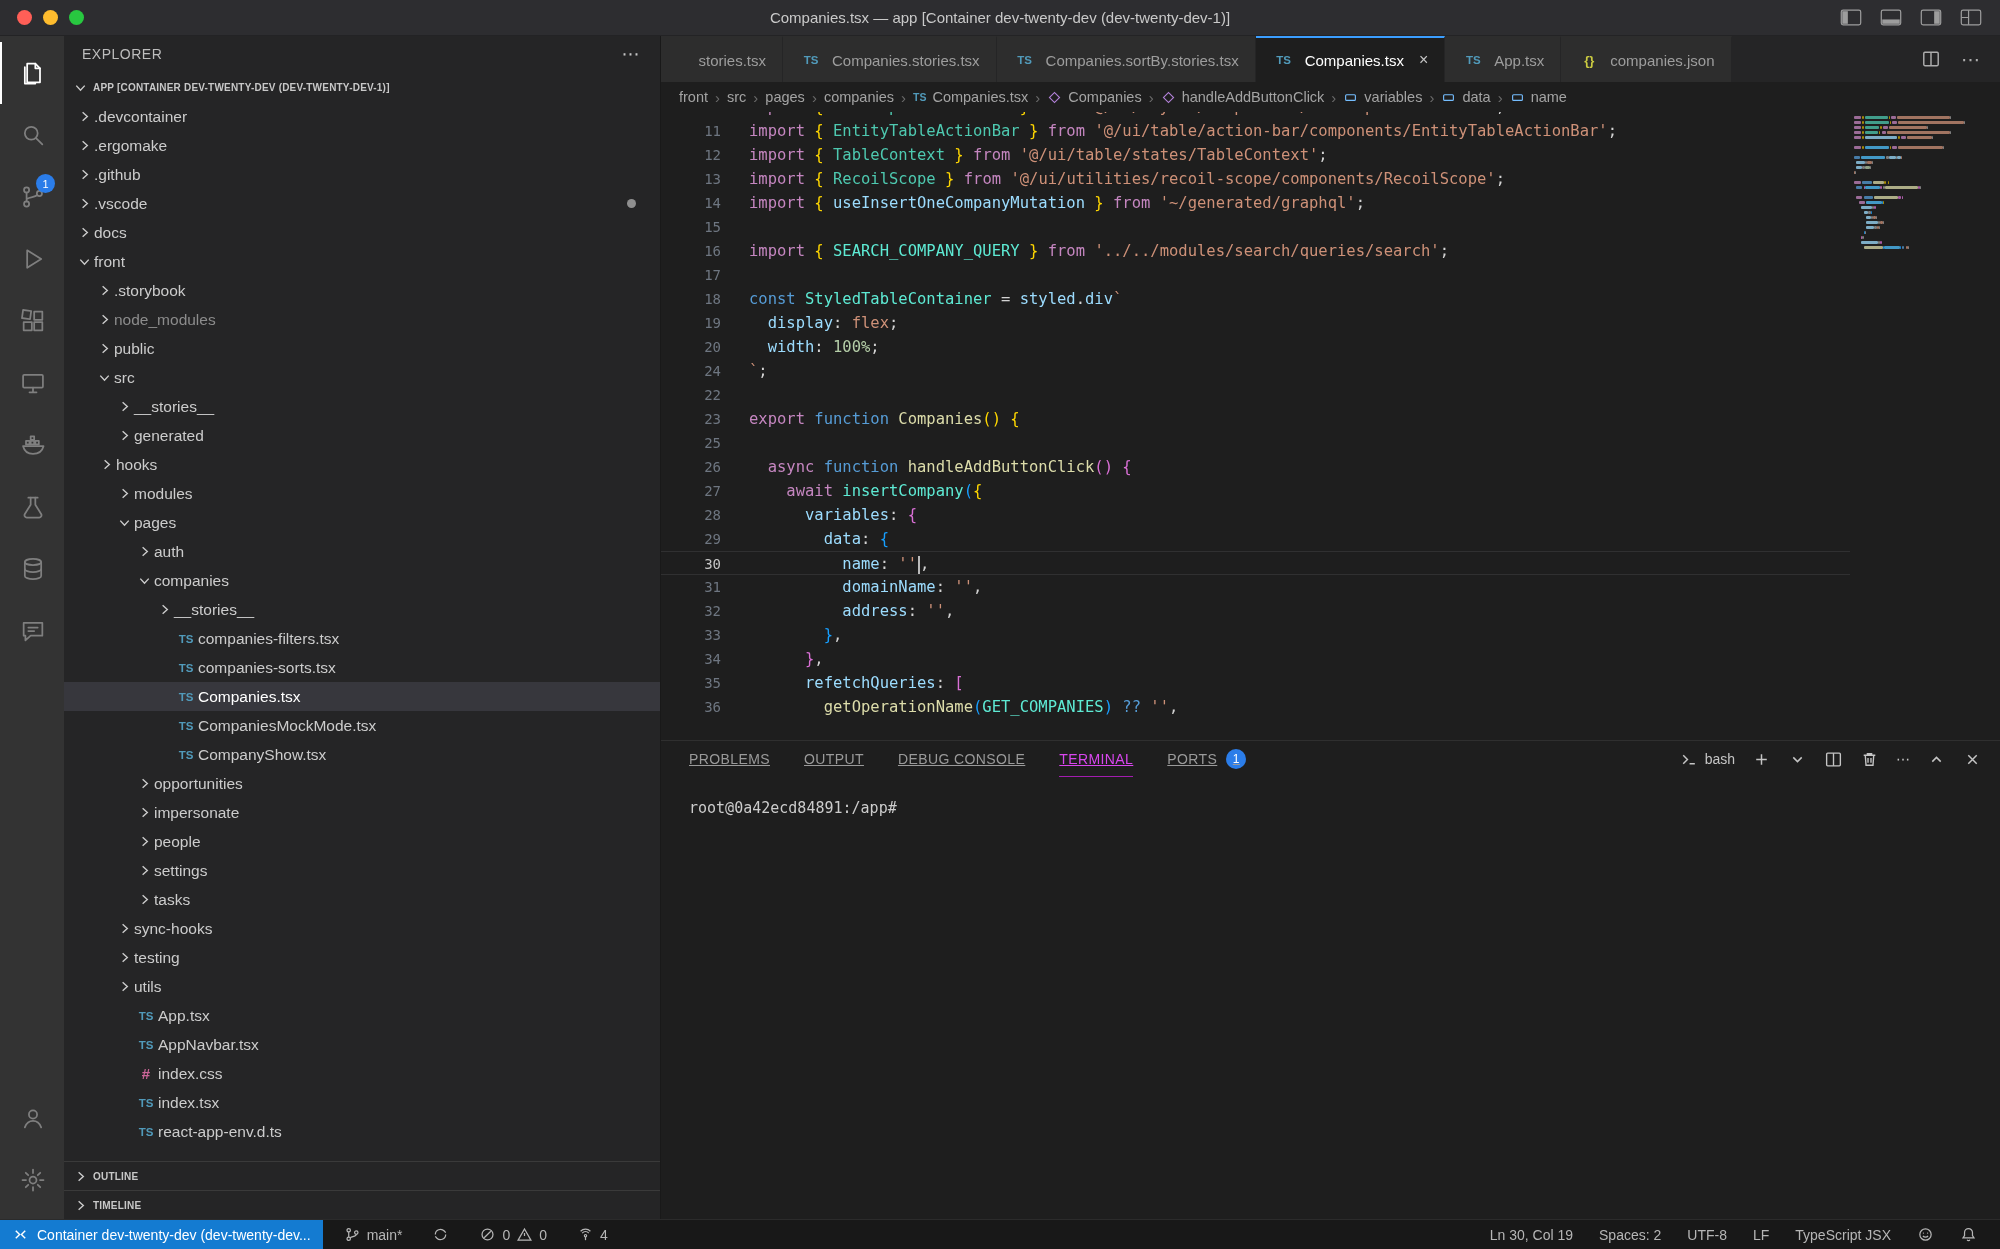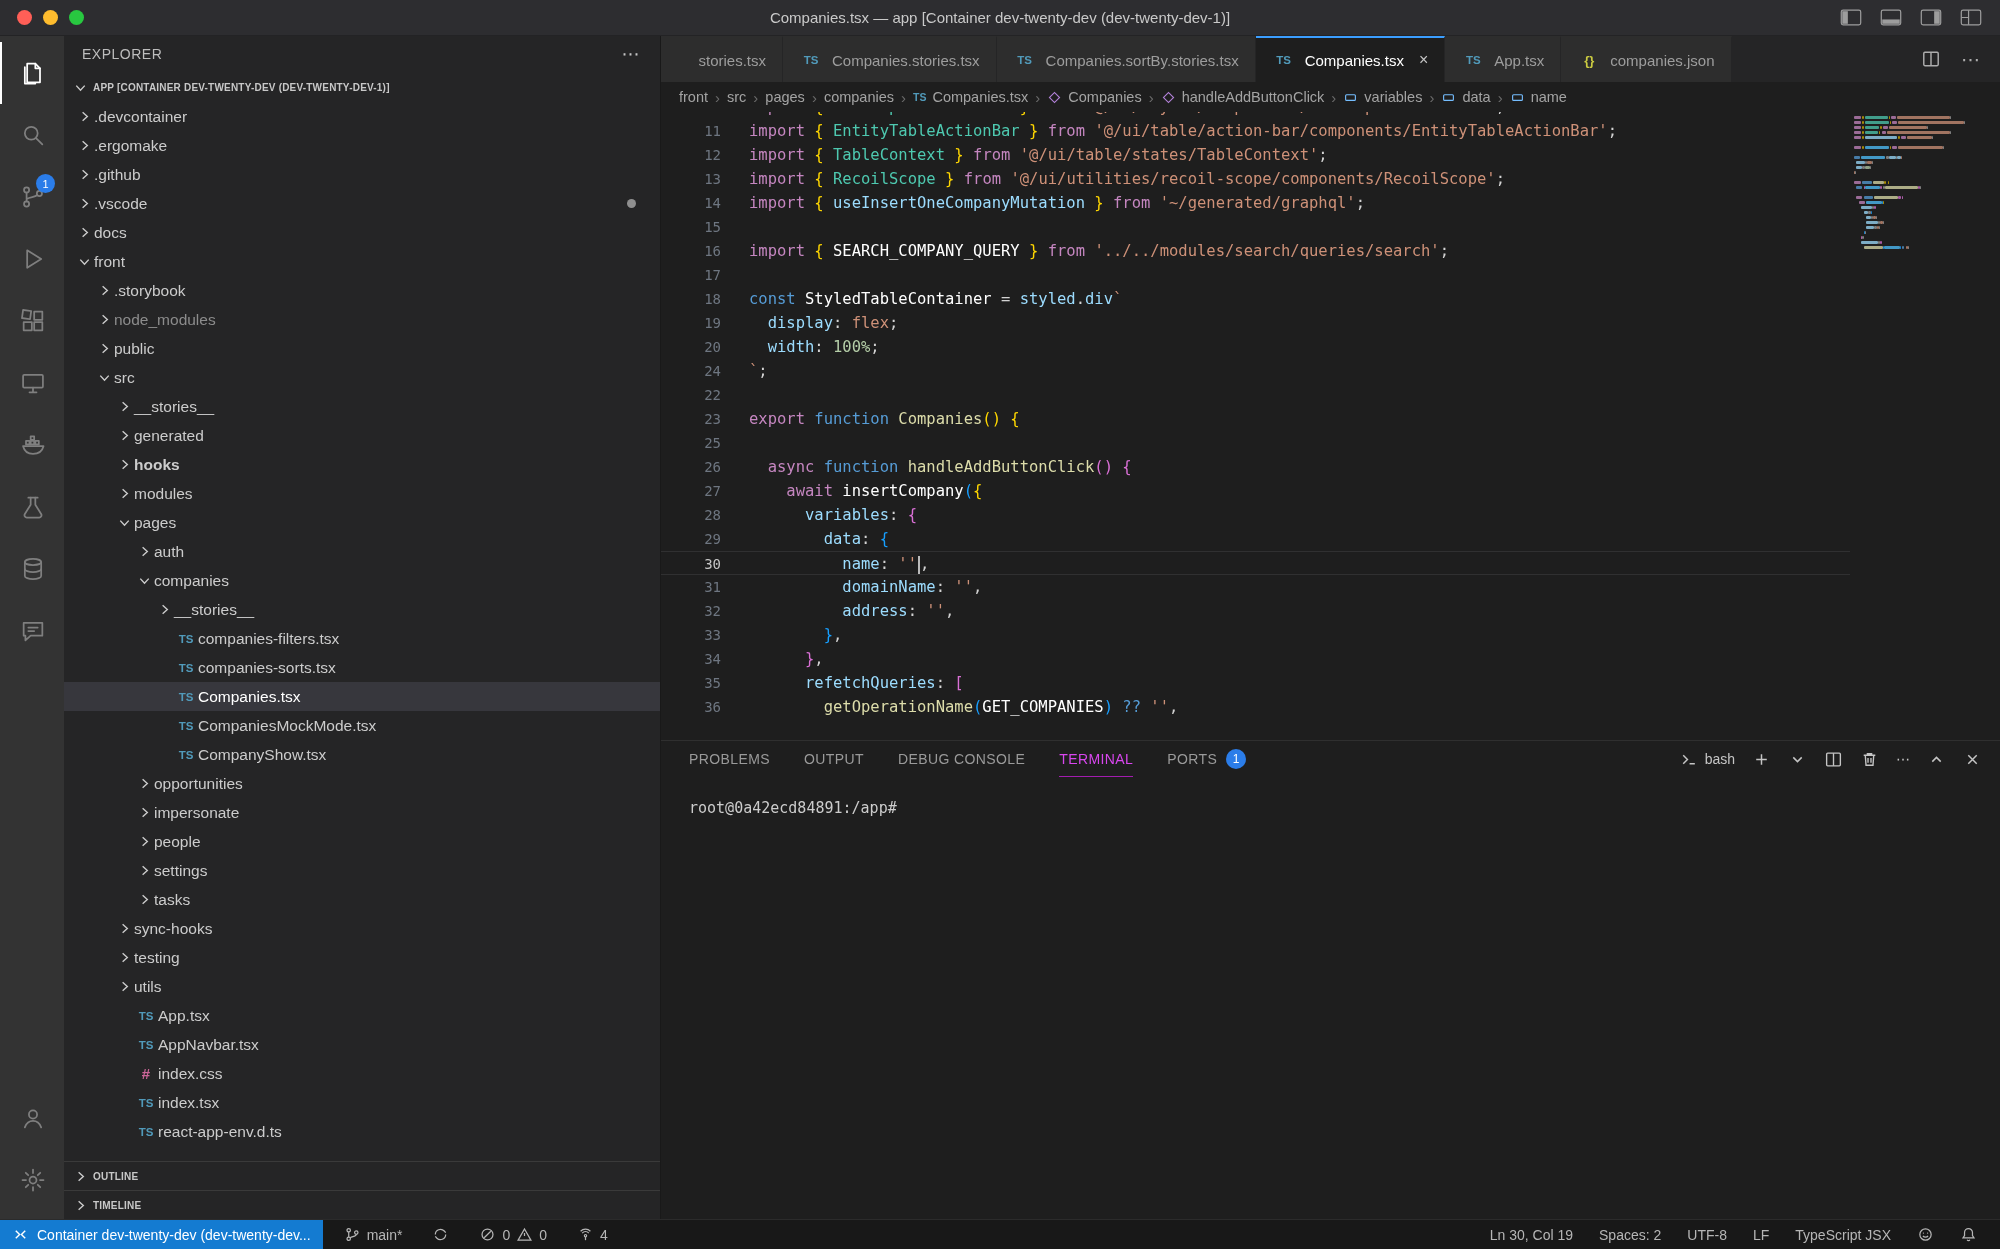--- a/index.html
+++ b/index.html
@@ -77,33 +77,33 @@
 
   #editor { flex:1; min-height:0; display:flex; position:relative; overflow:hidden; background:#1e1e1e; }
   #code { flex:1; overflow:hidden; margin-top:-17px; }
   .code-line { display:flex; height:24px; line-height:24px; font-family:"DejaVu Sans Mono",monospace; font-size:15.5px; }
   .gutter { width:60px; flex:none; text-align:right; color:#6e7681; font-size:14px; }
   .ltext { white-space:pre; padding-left:28px; flex:1; color:#d4d4d4; }
   .code-line.current { border-top:1px solid #303031; border-bottom:1px solid #303031; }
   .code-line.current .gutter { color:#c6c6c6; }
   .cursor { display:inline-block; width:2px; height:18px; background:#bbbbbb; vertical-align:middle; margin-left:1px; }
   .tk-k{color:#C586C0}.tk-d{color:#569CD6}.tk-v{color:#9CDCFE}.tk-t{color:#4EC9B0}.tk-f{color:#DCDCAA}
-  .tk-s{color:#CE9178}.tk-n{color:#B5CEA8}.tk-p{color:#D4D4D4}.tk-c{color:#ffffff}
+  .tk-s{color:#CE9178}.tk-n{color:#B5CEA8}.tk-p{color:#D4D4D4}.tk-c{color:#5eead4}
   .tk-g{color:#FFD700}.tk-m{color:#DA70D6}.tk-u{color:#179FFF}
 
   #minimap { width:150px; flex:none; padding:4px 10px 0 4px; overflow:hidden; }
   .mm-row { height:3px; margin-bottom:2px; display:flex; }
   .mm-seg { height:3px; border-radius:1px; opacity:.75; flex:none; }
   .mm-sp { background:transparent; }
 
   
   #panel { height:479px; flex:none; background:#1e1e1e; border-top:1px solid #2f2f2f; display:flex; flex-direction:column; }
   #panel-top { height:36px; flex:none; display:flex; align-items:center; padding:0 18px 0 28px; position:relative; }
   #panel-tabs { display:flex; gap:34px; height:100%; }
-  .ptab { display:flex; align-items:center; gap:9px; font-size:14px; letter-spacing:.4px; color:#9a9a9a; height:100%; border-bottom:1px solid transparent; }
+  .ptab { display:flex; align-items:center; gap:9px; font-size:14px; letter-spacing:.4px; color:#9a9a9a; height:100%; border-bottom:1px solid transparent;text-decoration:underline; }
   .ptab.active { color:#d946ef; border-bottom:1px solid #a21caf; }
   .pbadge { min-width:20px; height:20px; border-radius:10px; background:var(--c-badge,#2b7de9); color:#fff;
     font-size:12px; display:flex; align-items:center; justify-content:center; padding:0 3px; }
   #panel-actions { margin-left:auto; display:flex; align-items:center; gap:17px; color:#c5c5c5; font-size:14px; }
   #panel-actions .svgwrap { width:19px; height:19px; }
   .shell-chip { display:flex; align-items:center; gap:7px; }
   #terminal-body { padding:22px 0 0 28px; font-family:"DejaVu Sans Mono",monospace; font-size:15px; color:#cccccc; }
 
   
   #statusbar { height:30px; flex:none; background:#181818; border-top:1px solid #2b2b2b;
@@ -374,21 +374,21 @@
             <span class="tlabel">__stories__</span>
           </div>
           <div class="trow" style="padding-left: 50px;">
             <span class="chev">
               <svg viewBox="0 0 16 16" fill="none" stroke="currentColor" stroke-width="1.5">
                 <path d="M6 3.5l5 4.5-5 4.5"></path>
               </svg>
             </span>
             <span class="tlabel">generated</span>
           </div>
-          <div class="trow" style="padding-left: 50px; font-weight: bold;">
+          <div class="trow" style="padding-left: 32px;">
             <span class="chev">
               <svg viewBox="0 0 16 16" fill="none" stroke="currentColor" stroke-width="1.5">
                 <path d="M6 3.5l5 4.5-5 4.5"></path>
               </svg>
             </span>
             <span class="tlabel">hooks</span>
           </div>
           <div class="trow" style="padding-left: 50px;">
             <span class="chev">
               <svg viewBox="0 0 16 16" fill="none" stroke="currentColor" stroke-width="1.5">

